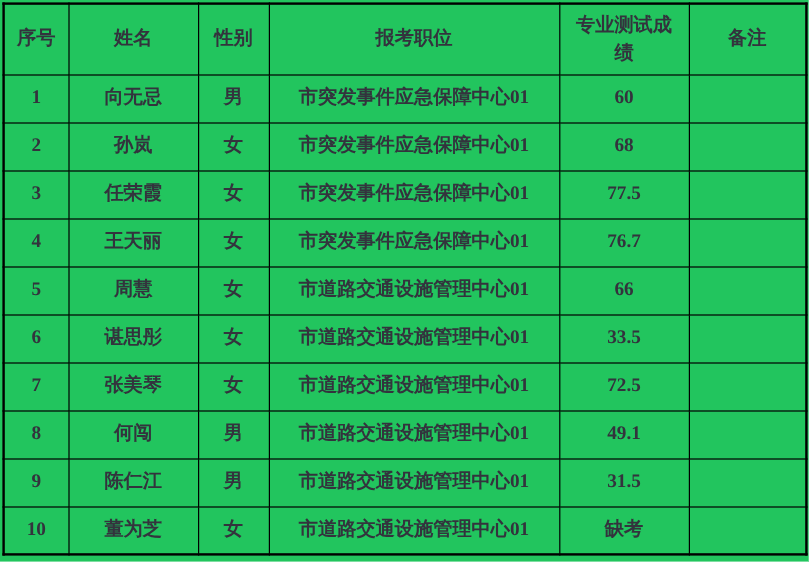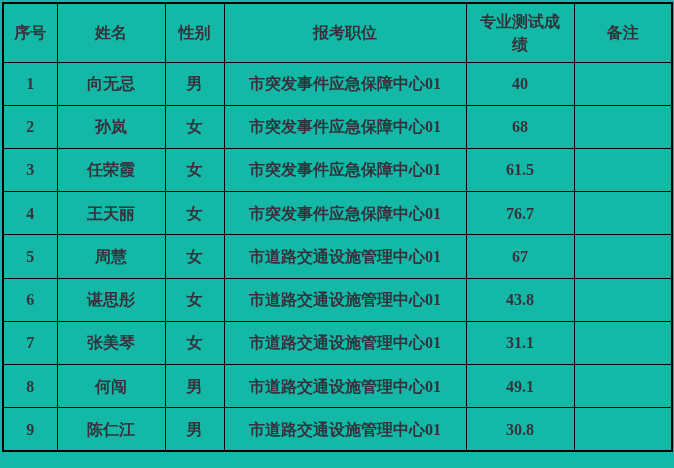--- a/index.html
+++ b/index.html
@@ -6,21 +6,21 @@
     margin: 0;
     padding: 0;
     background: #ffffff;
     font-family: "Liberation Serif", "DejaVu Serif", serif;
   }
   .page {
     width: 674px;
     height: 468px;
     box-sizing: border-box;
     padding: 2px 3px 16px 2px;
-    background: #14b8a6;
+    background: #22c55e;
   }
   table.results {
     width: 100%;
     height: 100%;
     border-collapse: collapse;
     table-layout: fixed;
     border: 2px solid #000000;
   }
   table.results th,
   table.results td {
@@ -72,82 +72,90 @@
         <th>专业测试成绩</th>
         <th>备注</th>
       </tr>
     </thead>
     <tbody>
       <tr>
         <td>1</td>
         <td>向无忌</td>
         <td>男</td>
         <td>市突发事件应急保障中心01</td>
-        <td>40</td>
+        <td>60</td>
         <td></td>
       </tr>
       <tr>
         <td>2</td>
         <td>孙岚</td>
         <td>女</td>
         <td>市突发事件应急保障中心01</td>
         <td>68</td>
         <td></td>
       </tr>
       <tr>
         <td>3</td>
         <td>任荣霞</td>
         <td>女</td>
         <td>市突发事件应急保障中心01</td>
-        <td>61.5</td>
+        <td>77.5</td>
         <td></td>
       </tr>
       <tr>
         <td>4</td>
         <td>王天丽</td>
         <td>女</td>
         <td>市突发事件应急保障中心01</td>
         <td>76.7</td>
         <td></td>
       </tr>
       <tr>
         <td>5</td>
         <td>周慧</td>
         <td>女</td>
         <td>市道路交通设施管理中心01</td>
-        <td>67</td>
+        <td>66</td>
         <td></td>
       </tr>
       <tr>
         <td>6</td>
         <td>谌思彤</td>
         <td>女</td>
         <td>市道路交通设施管理中心01</td>
-        <td>43.8</td>
+        <td>33.5</td>
         <td></td>
       </tr>
       <tr>
         <td>7</td>
         <td>张美琴</td>
         <td>女</td>
         <td>市道路交通设施管理中心01</td>
-        <td>31.1</td>
+        <td>72.5</td>
         <td></td>
       </tr>
       <tr>
         <td>8</td>
         <td>何闯</td>
         <td>男</td>
         <td>市道路交通设施管理中心01</td>
         <td>49.1</td>
         <td></td>
       </tr>
       <tr>
         <td>9</td>
         <td>陈仁江</td>
         <td>男</td>
         <td>市道路交通设施管理中心01</td>
-        <td>30.8</td>
+        <td>31.5</td>
+        <td></td>
+      </tr>
+      <tr>
+        <td>10</td>
+        <td>董为芝</td>
+        <td>女</td>
+        <td>市道路交通设施管理中心01</td>
+        <td>缺考</td>
         <td></td>
       </tr>
     </tbody>
   </table>
 </div>
 
 </body></html>

